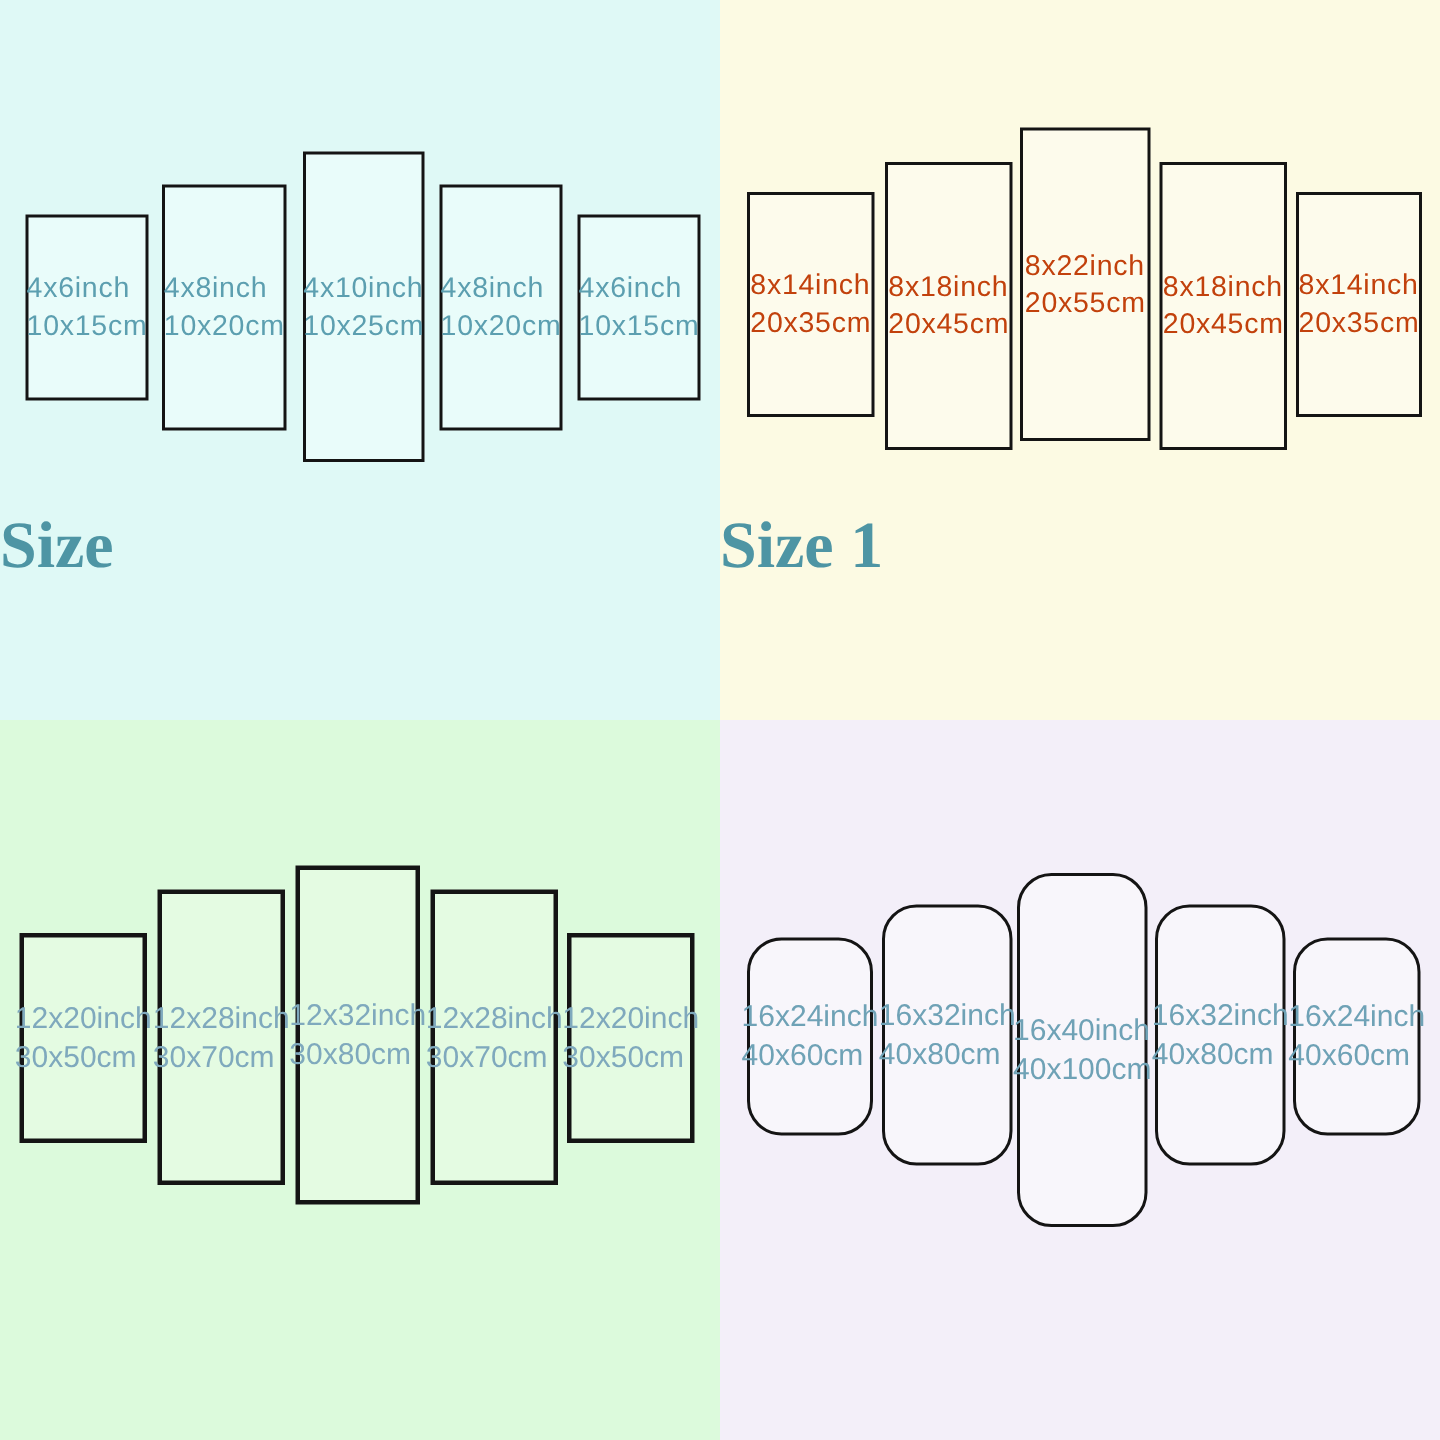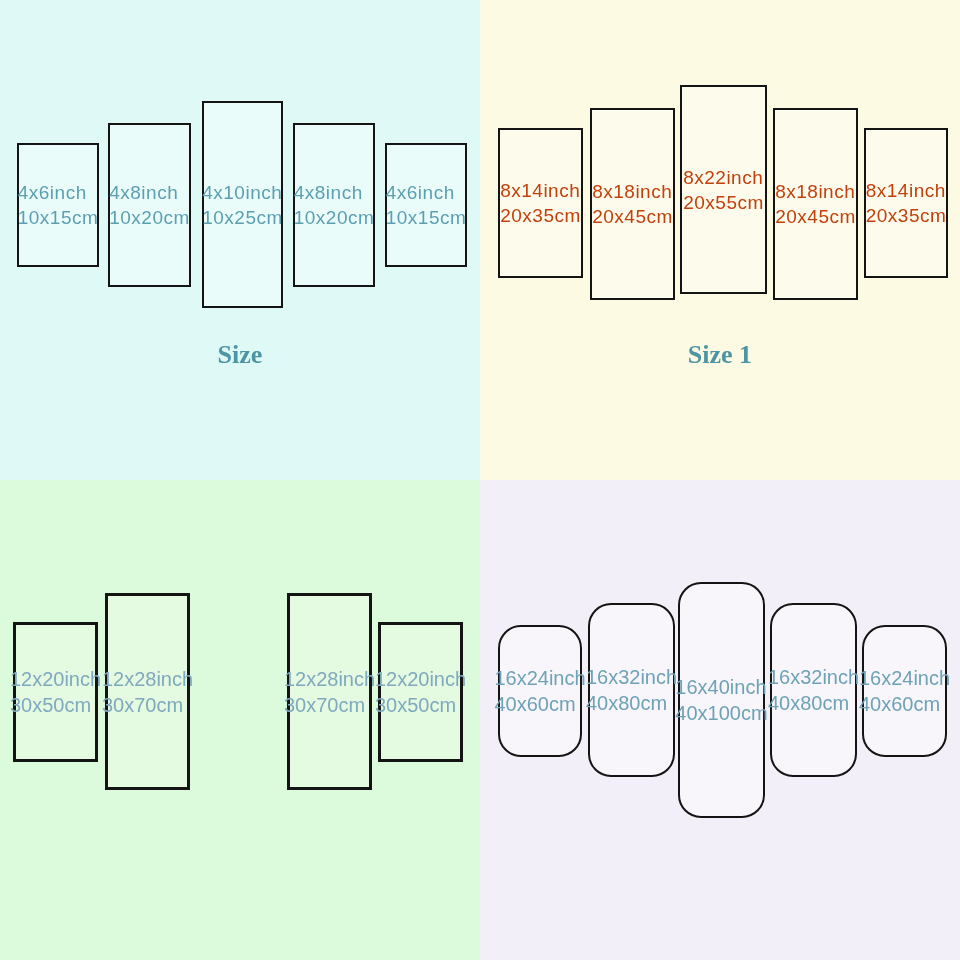--- a/index.html
+++ b/index.html
@@ -46,24 +46,23 @@
   .q0 .panel-text { color: #5C9FB0; }
   .q1 .panel-text { color: #c2410c; }
   .q2 .panel-text { color: #7FA9BD; }
   .q3 .panel-text { color: #6FA2B6; }
   .panel-text span { display: block; }
 
   .q-title {
     position: absolute;
     left: 0; right: 0;
     margin: 0;
-    text-align: center;
     font-family: "Liberation Serif", serif;
     font-weight: bold;
-    font-size: 26px;
+    font-size: 44px;
     line-height: 1;
   }
   .q0 .q-title, .q1 .q-title { top: 342px; color: #4E95A4; }
   .q2 .q-title, .q3 .q-title { top: 354px; color: #4E94A6; }
 
   
   .q0 .p1 { left: 17px;  top: 143px; width: 82px; height: 124px; }
   .q0 .p2 { left: 108px; top: 123px; width: 83px; height: 164px; }
   .q0 .p3 { left: 202px; top: 101px; width: 81px; height: 207px; }
   .q0 .p4 { left: 293px; top: 123px; width: 82px; height: 164px; }
@@ -166,20 +165,26 @@
         <span>12x20inch</span>
         <span>30x50cm</span>
       </div>
     </div>
     <div class="panel p2">
       <div class="panel-text">
         <span>12x28inch</span>
         <span>30x70cm</span>
       </div>
     </div>
+    <div class="panel p3">
+      <div class="panel-text">
+        <span>12x32inch</span>
+        <span>30x80cm</span>
+      </div>
+    </div>
     <div class="panel p4">
       <div class="panel-text">
         <span>12x28inch</span>
         <span>30x70cm</span>
       </div>
     </div>
     <div class="panel p5">
       <div class="panel-text">
         <span>12x20inch</span>
         <span>30x50cm</span>

